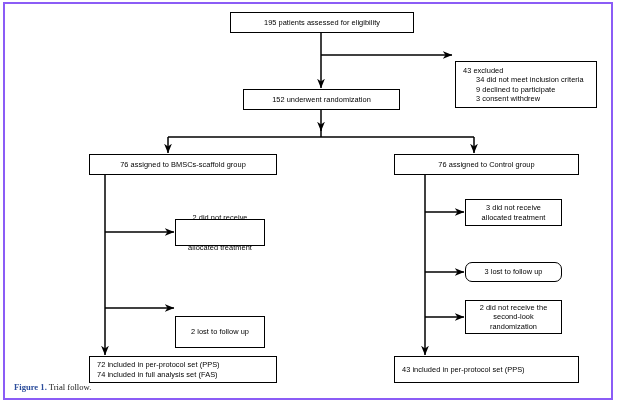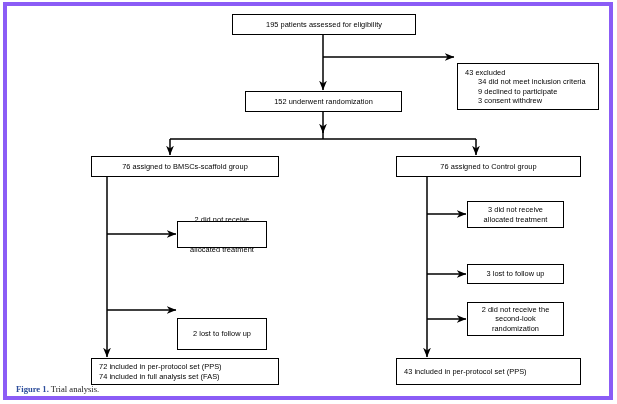--- a/index.html
+++ b/index.html
@@ -17,21 +17,21 @@
     background: #ffffff;
     box-sizing: border-box;
     overflow: hidden;
   }
   #figure-frame {
     position: absolute;
     left: 3px;
     top: 2px;
     width: 610px;
     height: 398px;
-    border: 4px solid #8b5cf6;
+    border: 2px solid #8b5cf6;
     box-sizing: border-box;
     background: #ffffff;
   }
   #diagram {
     position: absolute;
     left: 0;
     top: 0;
     width: 608px;
     height: 372px;
   }
@@ -155,21 +155,21 @@
 
       <div class="node center" style="left:170px; top:312px; width:90px; height:32px;">
         <span class="line">2 lost to follow up</span>
       </div>
 
       <div class="node center" style="left:460px; top:195px; width:97px; height:27px;">
         <span class="line">3 did not receive</span>
         <span class="line">allocated treatment</span>
       </div>
 
-      <div class="node center" style="left:460px; top:258px; width:97px; height:20px;">
+      <div class="node center" style="left:460px; top:258px; width:97px; height:20px;border-radius:7px;">
         <span class="line">3 lost to follow up</span>
       </div>
 
       <div class="node center" style="left:460px; top:296px; width:97px; height:34px;">
         <span class="line">2 did not receive the</span>
         <span class="line">second-look</span>
         <span class="line">randomization</span>
       </div>
 
       <div class="node left" style="left:84px; top:352px; width:188px; height:27px;">
@@ -178,17 +178,17 @@
       </div>
 
       <div class="node left" style="left:389px; top:352px; width:185px; height:27px;">
         <span class="line">43 included in per-protocol set (PPS)</span>
       </div>
 
     </div>
 
     <div class="caption">
       <span class="fig-label">Figure 1.</span>
-      <span class="fig-text">Trial analysis.</span>
+      <span class="fig-text">Trial follow.</span>
     </div>
 
   </div>
 </div>
 
 </body></html>

